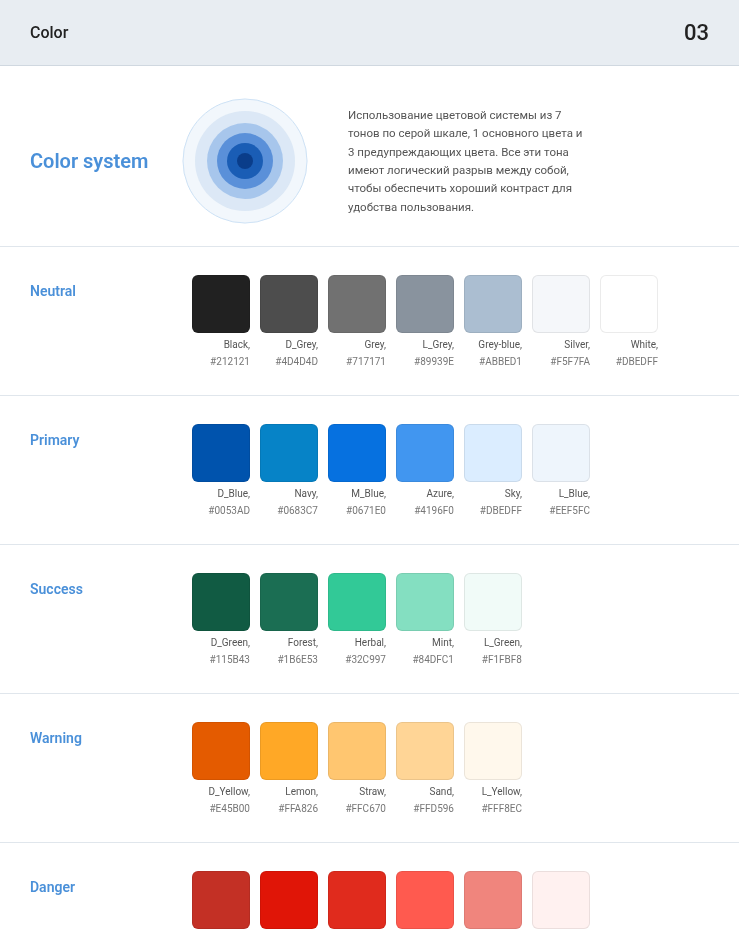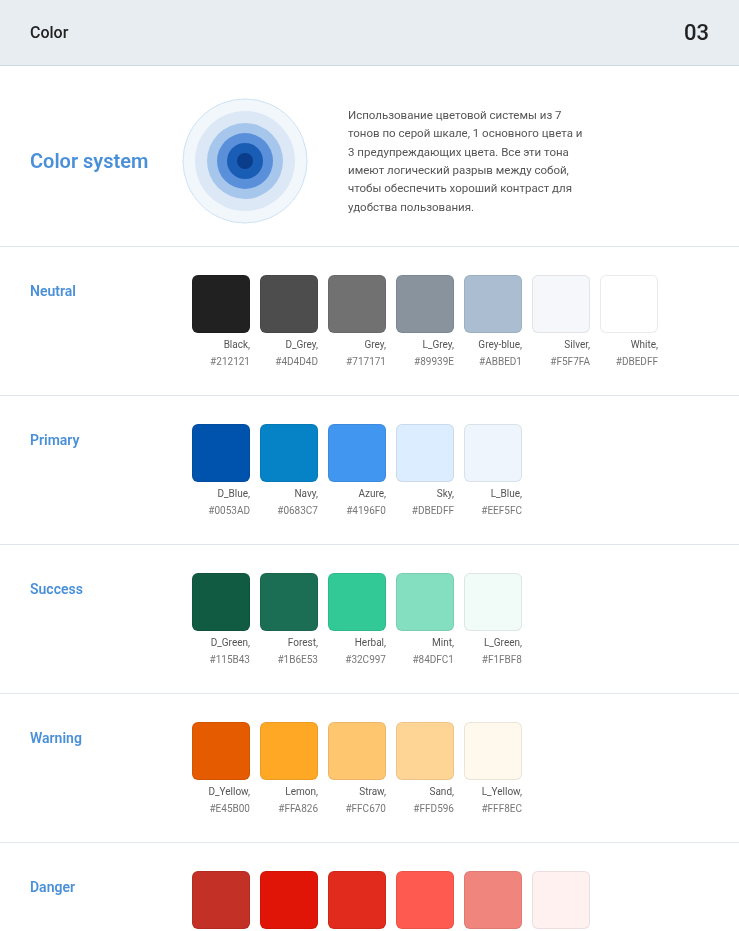--- a/index.html
+++ b/index.html
@@ -204,20 +204,25 @@
             <div class="swatch-box" style="background-color: rgb(0, 83, 173);"></div>
             <div class="swatch-name">D_Blue,</div>
             <div class="swatch-hex">#0053AD</div>
           </div>
           <div class="swatch-item">
             <div class="swatch-box" style="background-color: rgb(6, 131, 199);"></div>
             <div class="swatch-name">Navy,</div>
             <div class="swatch-hex">#0683C7</div>
           </div>
           <div class="swatch-item">
+            <div class="swatch-box" style="background-color: rgb(6, 113, 224);"></div>
+            <div class="swatch-name">M_Blue,</div>
+            <div class="swatch-hex">#0671E0</div>
+          </div>
+          <div class="swatch-item">
             <div class="swatch-box" style="background-color: rgb(65, 150, 240);"></div>
             <div class="swatch-name">Azure,</div>
             <div class="swatch-hex">#4196F0</div>
           </div>
           <div class="swatch-item">
             <div class="swatch-box" style="background-color: rgb(219, 237, 255);"></div>
             <div class="swatch-name">Sky,</div>
             <div class="swatch-hex">#DBEDFF</div>
           </div>
           <div class="swatch-item">

